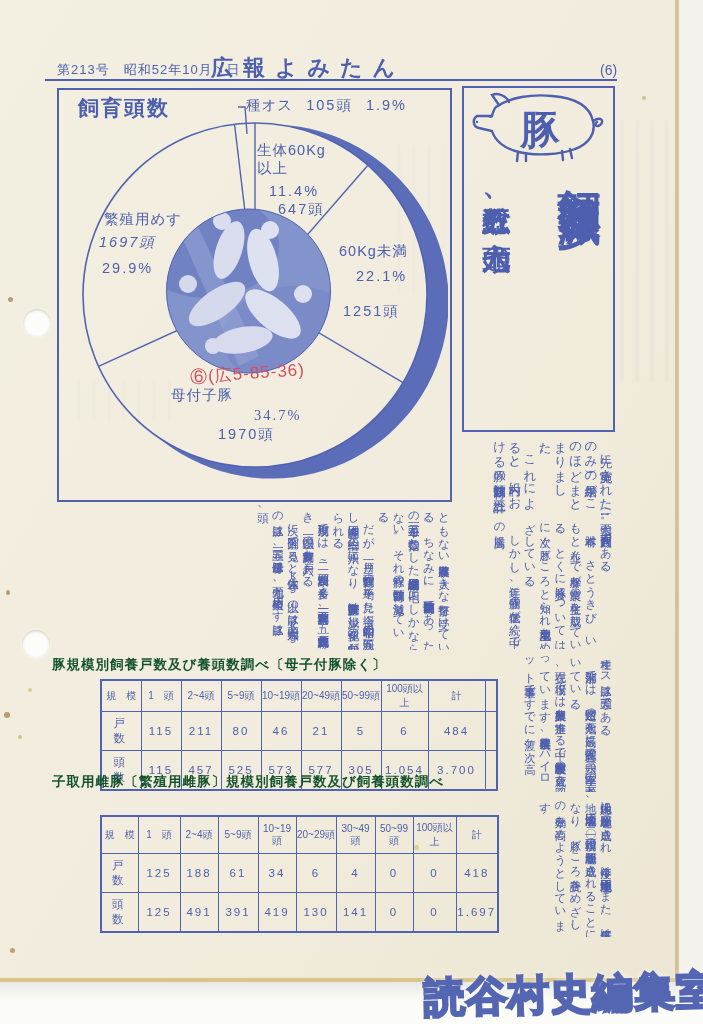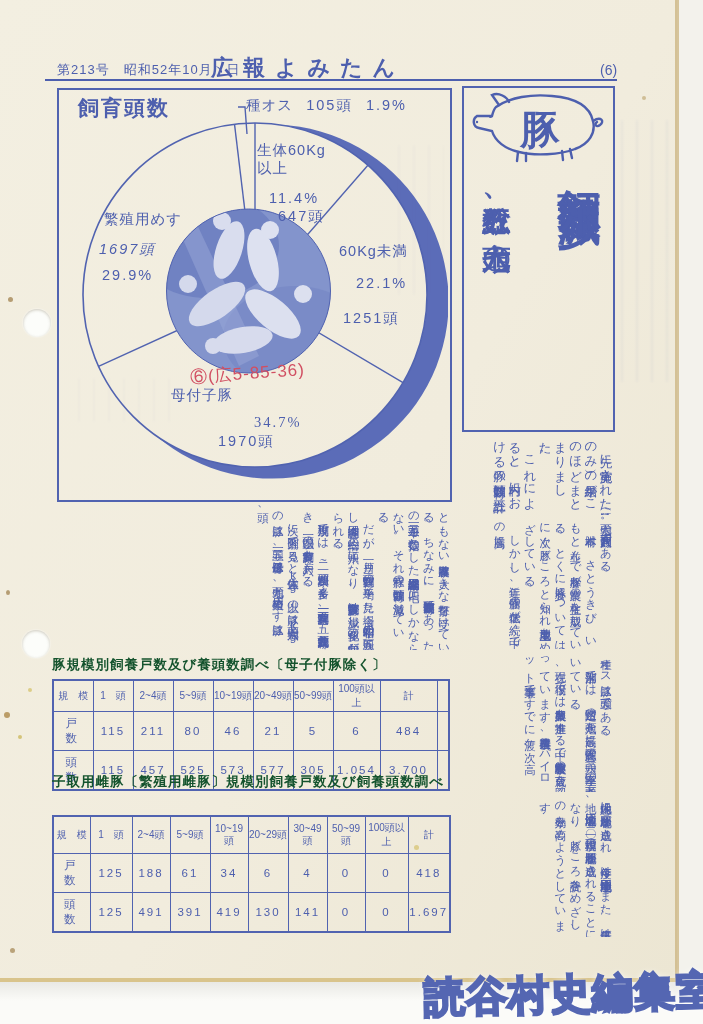--- a/index.html
+++ b/index.html
@@ -17,21 +17,21 @@
   
   #issue-date{left:57px;top:61px;font-size:13px;letter-spacing:1px;}
   #masthead{left:211px;top:53px;font-size:22px;font-weight:bold;letter-spacing:10px;}
   #page-no{left:600px;top:62px;font-size:14px;}
   #header-rule{left:45px;top:79px;width:572px;height:2px;background:#4d5fae;}
   
   #chart-box{left:57px;top:88px;width:391px;height:410px;border:2px solid #5163b0;}
   #chart-title{left:78px;top:94px;font-size:21px;font-weight:bold;letter-spacing:2px;}
   #pie-svg{left:57px;top:88px;}
   .pielabel{position:absolute;font-size:14.5px;color:#4d5fae;white-space:nowrap;letter-spacing:1px;}
-  .pienum{letter-spacing:2px;margin-top:7px;}
+  .pienum{letter-spacing:2px;}
   #red-note{left:190px;top:362px;font-size:17px;color:#d14f62;transform:rotate(-4deg);
             white-space:nowrap;letter-spacing:1px;}
   
   #side-box{left:462px;top:86px;width:149px;height:342px;border:2px solid #5163b0;}
   #pig-svg{left:466px;top:90px;}
   #headline{left:551px;top:156px;height:272px;font-size:43px;font-weight:bold;
             writing-mode:vertical-rl;text-orientation:upright;letter-spacing:3px;}
   #subhead{left:477px;top:184px;height:250px;font-size:28px;font-weight:bold;
            writing-mode:vertical-rl;text-orientation:upright;letter-spacing:2px;}
   
@@ -47,21 +47,21 @@
   
   .tbl-title{position:absolute;font-size:13.5px;font-weight:bold;color:#14532d;letter-spacing:1px;}
   #t1-title{left:52px;top:656px;}
   #t2-title{left:52px;top:773px;}
   table.data{position:absolute;border-collapse:collapse;table-layout:fixed;
              color:#4d5fae;background:transparent;}
   #t1{left:52px;top:679px;width:396px;}
   #t2{left:52px;top:815px;width:397px;}
   table.data th,table.data td{border:1.5px solid #5163b0;text-align:center;
       font-weight:normal;padding:0;overflow:hidden;}
-  table.data{border:2px solid #5163b0;}
+  table.data{border:2px solid #5163b0;margin-left:48px;}
   table.data thead th{font-size:10px;height:30px;letter-spacing:0;}
   #t2 thead th{height:36px;}
   table.data tbody th{font-size:11.5px;letter-spacing:4px;}
   table.data tbody td{font-size:11.5px;letter-spacing:2px;height:38px;}
   
   #stamp{left:424px;top:967px;font-size:41px;font-weight:bold;letter-spacing:1px;
          color:#fbfbf4;-webkit-text-stroke:2.5px #5466b2;transform:rotate(-1.5deg);
          text-shadow:0 0 7px rgba(255,255,255,.95),0 0 2px rgba(255,255,255,.9);
          white-space:nowrap;}
   

